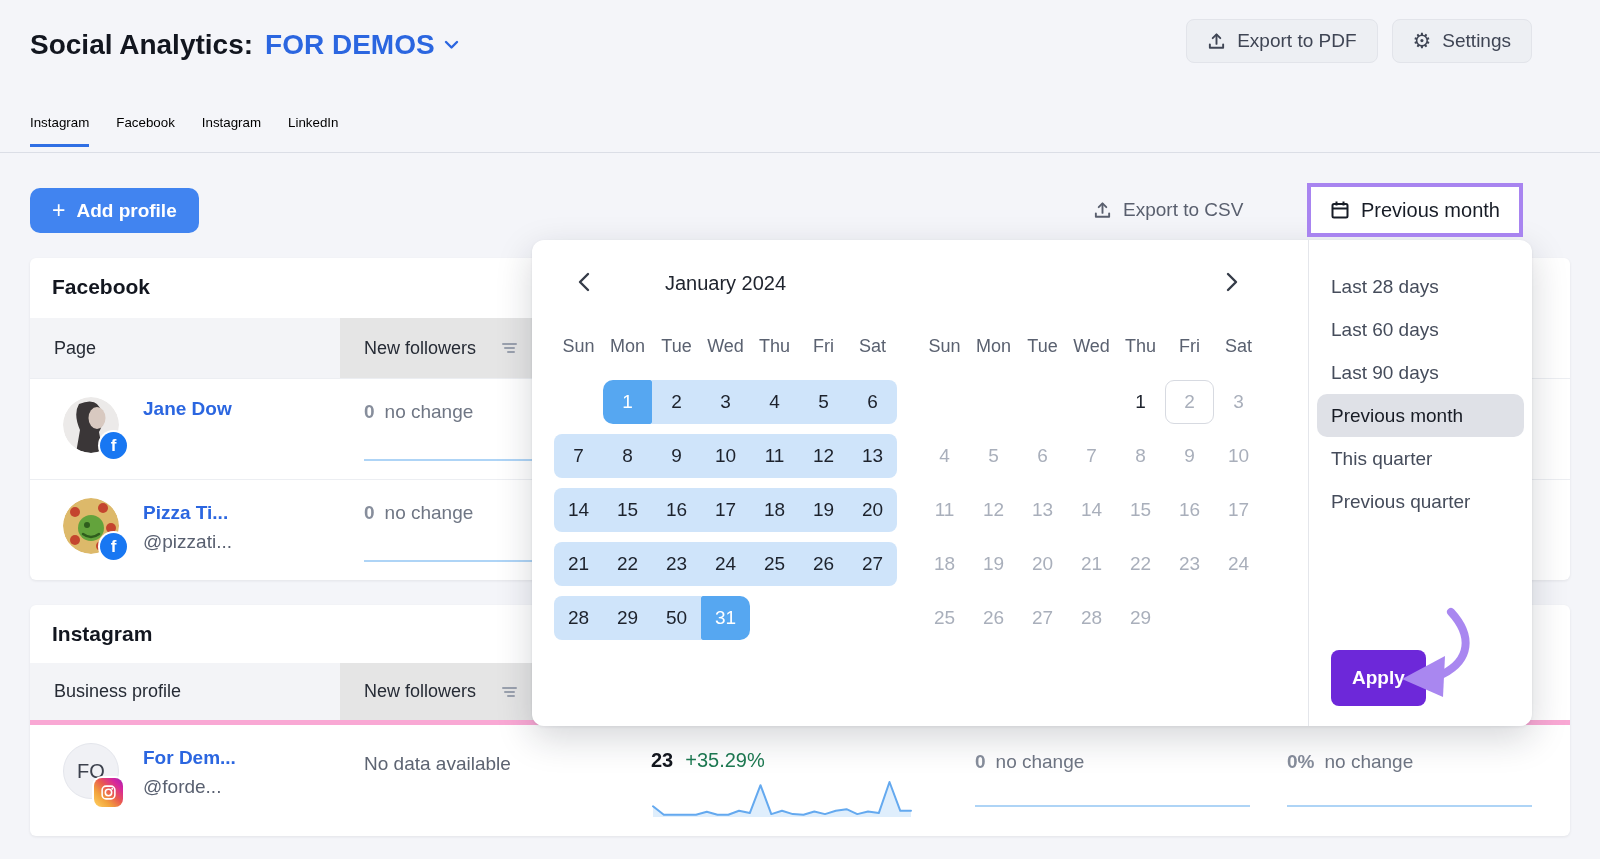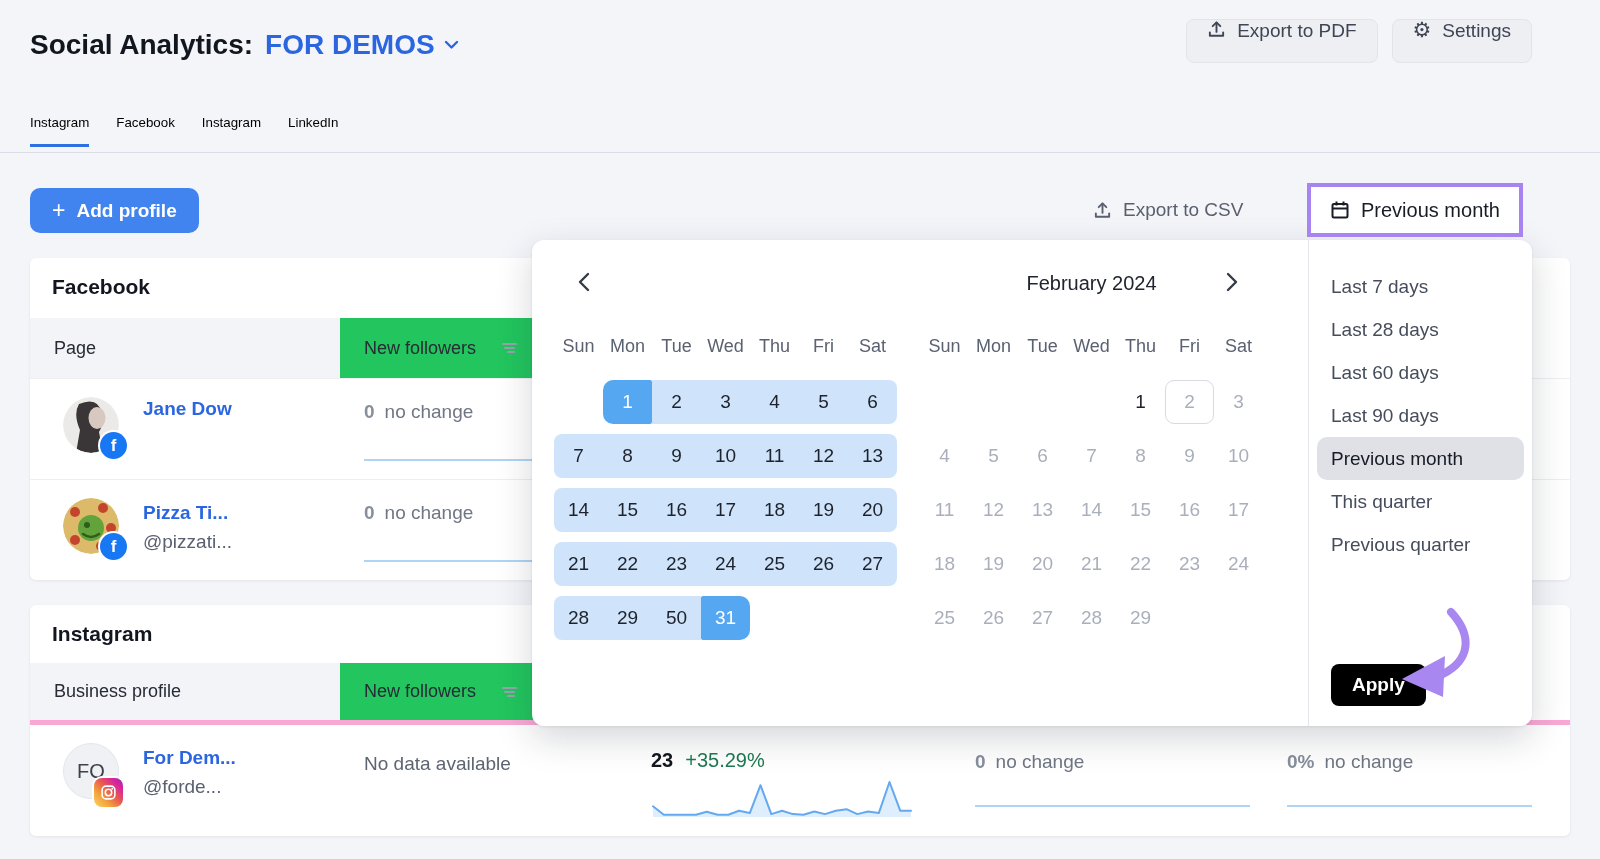--- a/index.html
+++ b/index.html
@@ -6,21 +6,21 @@
   .page{position:relative;width:1600px;height:859px;background:#f4f5f9;overflow:hidden;
         font-family:"Liberation Sans",sans-serif;color:#14181f;}
   button{font-family:inherit;border:none;background:none;cursor:pointer;padding:0;}
 
   
   .hdr{position:absolute;top:22px;left:30px;height:46px;display:flex;align-items:center;}
   .hdr h1{margin:0;font-size:28px;font-weight:bold;color:#12161f;display:flex;align-items:center;}
   .proj-btn{display:flex;align-items:center;gap:9px;margin-left:12px;font-size:28px;font-weight:bold;color:#2b66e0;}
   .hdr-actions{position:absolute;top:19px;right:68px;display:flex;gap:14px;}
   .gbtn{height:44px;border-radius:8px;background:#edeff3;border:1px solid #e2e4ea;color:#3f4554;
-        font-size:19px;display:flex;gap:11px;padding:0 20px;}
+        font-size:19px;display:flex;align-items:center;gap:11px;padding:0 20px;}
   .gear{font-family:"DejaVu Sans",sans-serif;font-size:21px;line-height:1;color:#3f4554;}
 
   
   .tabs{position:absolute;top:115px;left:30px;display:flex;gap:27px;font-size:20px;color:#1b202a;}
   .tab{padding-bottom:14px;border-bottom:3px solid transparent;}
   .tab.active{border-bottom-color:#2f6fe4;}
   .tabs-rule{position:absolute;top:152px;left:0;right:0;height:1px;background:#dbdee6;}
 
   
   .add-profile{position:absolute;top:188px;left:30px;height:45px;padding:0 22px;background:#4184f0;
@@ -34,21 +34,21 @@
   .card{position:absolute;left:30px;width:1540px;background:#fff;border-radius:6px;
         box-shadow:0 1px 3px rgba(24,28,40,0.08);}
   #fb-card{top:258px;height:322px;}
   #ig-card{top:605px;height:231px;}
   .card-title{position:absolute;left:22px;top:17px;font-size:21px;font-weight:bold;color:#12161f;}
   .thead{position:absolute;left:0;display:flex;width:100%;}
   #fb-card .thead{top:60px;height:60px;}
   #ig-card .thead{top:58px;height:57px;}
   .th{display:flex;align-items:center;font-size:18px;color:#262b35;box-sizing:border-box;padding-left:24px;gap:9px;}
   .th.c1{width:310px;background:#f3f4f7;}
-  .th.c2{width:300px;background:#22c55e;gap:25px;}
+  .th.c2{width:300px;background:#e5e5e5;gap:25px;}
 
   .rows{position:absolute;left:0;width:100%;}
   #fb-card .rows{top:120px;}
   .trow{position:relative;height:100px;border-top:1px solid #eceef2;}
   .av-wrap{position:absolute;left:33px;top:18px;width:56px;height:56px;}
   .av-wrap svg.av{border-radius:50%;display:block;}
   .badge-fb{position:absolute;right:-8px;bottom:-6px;width:27px;height:27px;border-radius:50%;
         background:#1877f2;color:#fff;font-weight:bold;font-size:17px;display:flex;align-items:center;
         justify-content:center;box-shadow:0 0 0 2px #fff;}
   .badge-ig{position:absolute;right:-4px;bottom:-8px;width:29px;height:29px;border-radius:8px;
@@ -90,21 +90,21 @@
   .day.edge-r{border-radius:0 8px 8px 0;}
   .day.sel{background:#56a7f1;color:#fff;}
   .day.sel-start{border-radius:10px 2px 2px 10px;}
   .day.sel-end{border-radius:2px 10px 10px 2px;}
   .day.muted{color:#a9afbb;}
   .day.today{border:1.5px solid #d7dae1;border-radius:9px;line-height:41px;color:#a9afbb;}
   .sidebar{position:absolute;left:776px;top:0;width:224px;height:100%;border-left:1px solid #e4e6eb;box-sizing:border-box;}
   .presets{position:absolute;top:25px;left:8px;right:8px;}
   .preset{height:43px;line-height:43px;padding-left:14px;font-size:19px;color:#454c5b;border-radius:10px;}
   .preset.selected{background:#dfe1e7;color:#171b24;}
-  .apply{position:absolute;left:22px;bottom:20px;height:42px;padding:0 21px;background:#000000;color:#fff;
+  .apply{position:absolute;left:22px;bottom:20px;height:56px;padding:0 21px;background:#6d28d9;color:#fff;
         font-weight:bold;font-size:19px;border-radius:8px;}
 
   .overlay-svg{position:absolute;left:0;top:0;width:1600px;height:859px;z-index:12;pointer-events:none;}
 </style>
 </head>
 <body>
 
 <div class="page">
 
   <div class="hdr">
@@ -279,20 +279,21 @@
           <path d="M10 2 2 10l8 8"></path>
         </svg>
     </button>
     <button class="cal-nav next">
       <svg width="12" height="20" viewBox="0 0 12 20" fill="none" stroke="#343b47" stroke-width="2.4" stroke-linecap="round" stroke-linejoin="round">
           <path d="M2 2l8 8-8 8"></path>
         </svg>
     </button>
     <div id="cal-months">
         <div class="month m0">
+          <div class="m-title">January 2024</div>
           <div class="wk-row">
             <div class="wd">Sun</div>
             <div class="wd">Mon</div>
             <div class="wd">Tue</div>
             <div class="wd">Wed</div>
             <div class="wd">Thu</div>
             <div class="wd">Fri</div>
             <div class="wd">Sat</div>
           </div>
           <div class="grid">
@@ -337,21 +338,20 @@
               <div class="day rng">29</div>
               <div class="day rng">50</div>
               <div class="day rng edge-r sel sel-end">31</div>
               <div class="day empty"></div>
               <div class="day empty"></div>
               <div class="day empty"></div>
             </div>
           </div>
         </div>
         <div class="month m1">
-          <div class="m-title">February 2024</div>
           <div class="wk-row">
             <div class="wd">Sun</div>
             <div class="wd">Mon</div>
             <div class="wd">Tue</div>
             <div class="wd">Wed</div>
             <div class="wd">Thu</div>
             <div class="wd">Fri</div>
             <div class="wd">Sat</div>
           </div>
           <div class="grid">
@@ -398,21 +398,20 @@
               <div class="day muted">28</div>
               <div class="day muted">29</div>
               <div class="day empty"></div>
               <div class="day empty"></div>
             </div>
           </div>
         </div>
       </div>
     <div class="sidebar">
       <div class="presets" id="presets">
-          <div class="preset">Last 7 days</div>
           <div class="preset">Last 28 days</div>
           <div class="preset">Last 60 days</div>
           <div class="preset">Last 90 days</div>
           <div class="preset selected">Previous month</div>
           <div class="preset">This quarter</div>
           <div class="preset">Previous quarter</div>
         </div>
       <button class="apply">Apply</button>
     </div>
   </div>

